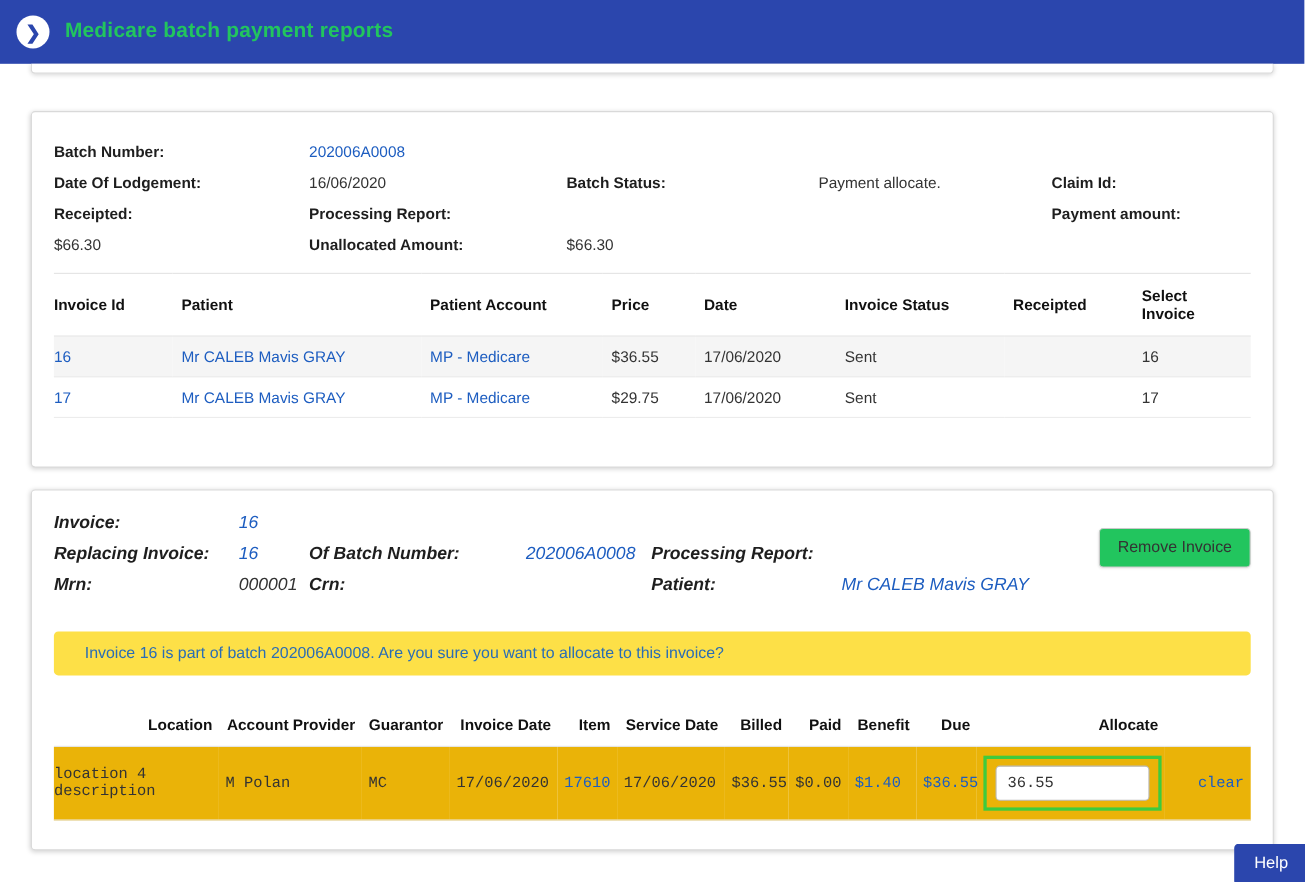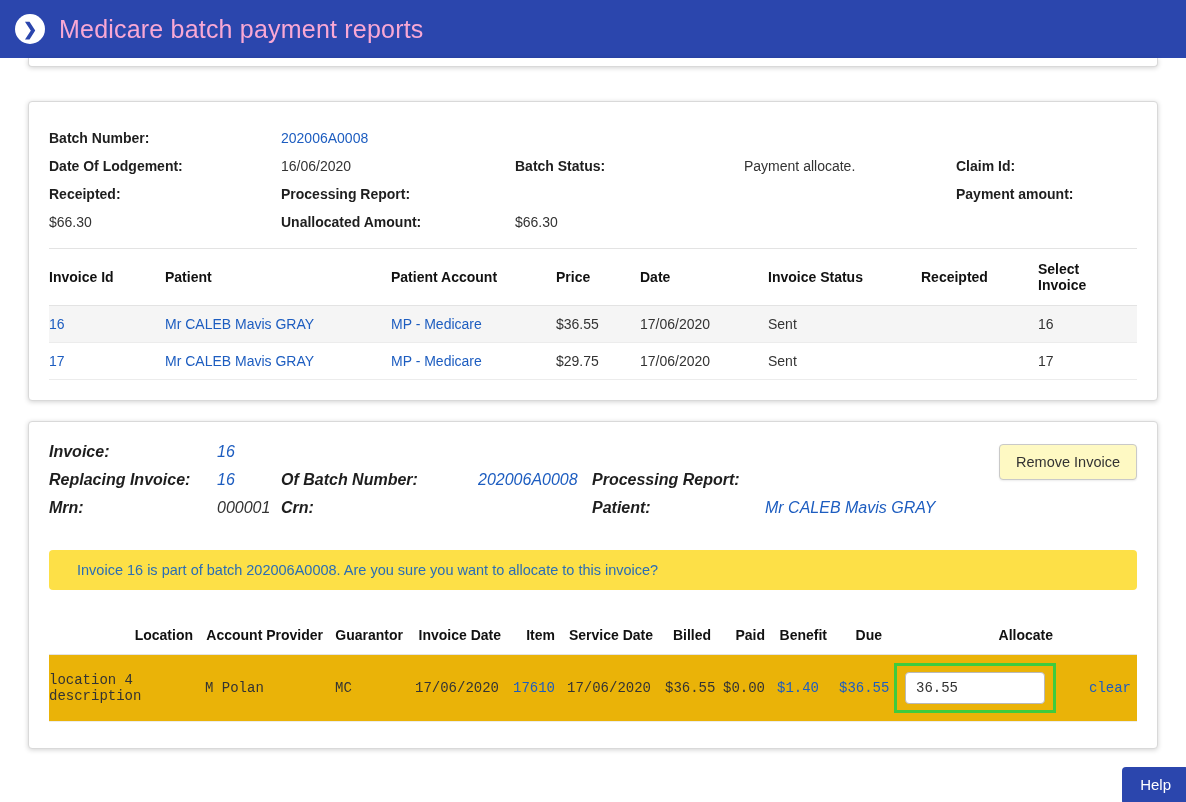--- a/index.html
+++ b/index.html
@@ -16,39 +16,39 @@
     height: 58px; background: #2b46ad;
     display: flex; align-items: center; gap: 14px;
     padding: 0 15px;
   }
   .header-icon {
     width: 30px; height: 30px; border-radius: 50%;
     background: #fff; color: #2b46ad;
     display: flex; align-items: center; justify-content: center;
     font-size: 17px; font-weight: bold; cursor: pointer; flex: 0 0 auto;
   }
-  .app-title { color: #f9a8d4; font-size: 25px; font-weight: 400; letter-spacing: .2px; }
+  .app-title { color: #22c55e; font-size: 19px; font-weight: 700; letter-spacing: .2px; }
 
   .page { padding: 0 28px; }
 
   .card {
     background: #fff;
     border: 1px solid #d9d9d9;
     border-radius: 4px;
     box-shadow: 0 1px 5px rgba(0,0,0,.18);
   }
   .card-stub {
     height: 9px;
     border-top: 0;
     border-radius: 0 0 4px 4px;
     margin-bottom: 34px;
   }
 
   
-  .batch-card { padding: 22px 20px 20px; }
+  .batch-card { padding: 22px 20px 44px; }
   .fgrid {
     display: grid;
     grid-template-columns: 232px 234px 229px 212px 1fr;
     font-size: 14px;
   }
   .fgrid > div, .dgrid > div { line-height: 28px; white-space: nowrap; overflow: hidden; }
   .flabel { font-weight: bold; color: #1e1e1e; }
   .fvalue { color: #333; }
 
   
@@ -65,22 +65,22 @@
 
   
   .detail-card { margin-top: 20px; padding: 16px 20px 26px; position: relative; }
   .dgrid {
     display: grid;
     grid-template-columns: 168px 64px 197px 114px 173px 1fr;
     font-size: 16px;
     font-style: italic;
   }
   .remove-btn {
-    position: absolute; top: 22px; right: 20px;
-    background: #fef9c3; border: 1px solid #c9c9c9; border-radius: 4px;
+    position: absolute; top: 34px; right: 20px;
+    background: #22c55e; border: 1px solid #c9c9c9; border-radius: 4px;
     padding: 9px 16px; font-size: 14.5px; color: #333;
     font-family: inherit; cursor: pointer;
     box-shadow: 0 1px 2px rgba(0,0,0,.08);
   }
   .alert {
     margin-top: 28px;
     background: #fde047; border-radius: 4px;
     padding: 12px 28px;
     font-size: 14.5px; color: #2a6db5;
   }

